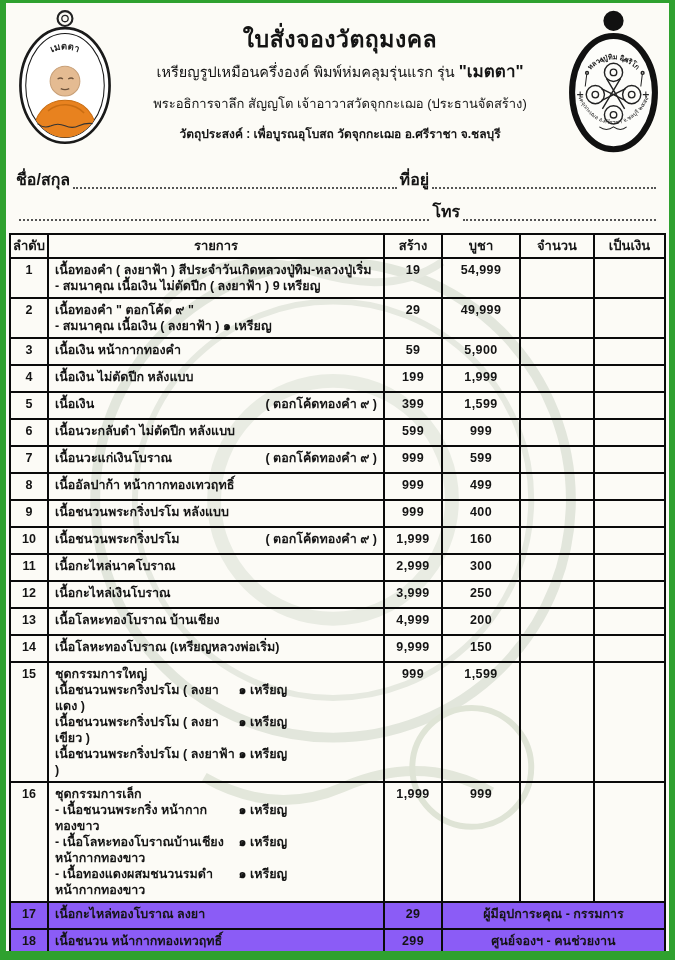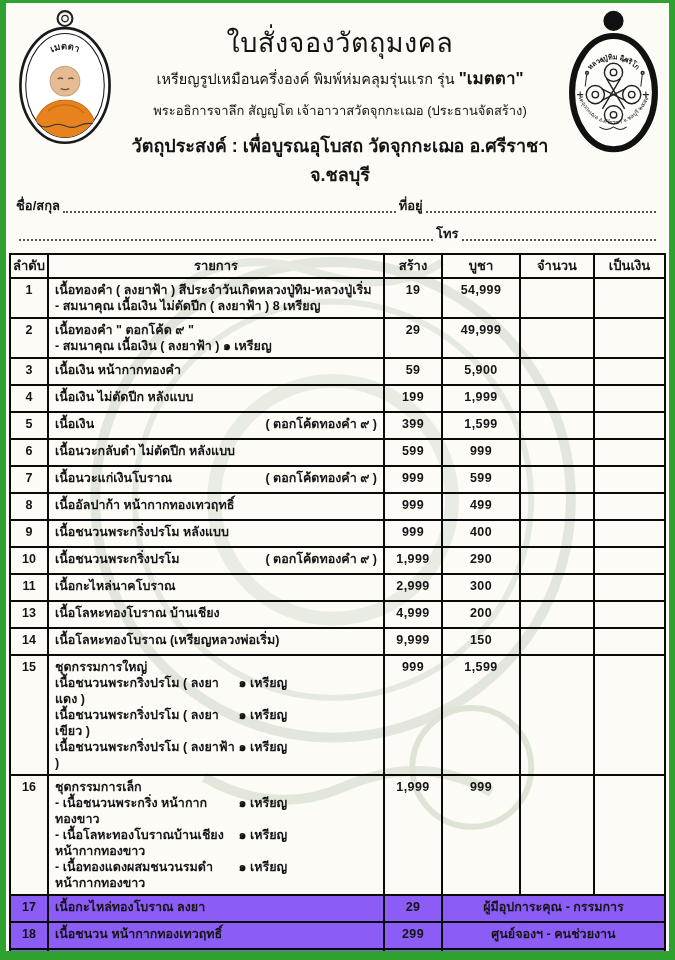--- a/index.html
+++ b/index.html
@@ -18,27 +18,27 @@
     box-sizing:border-box;
     overflow:hidden;
   }
   
   .watermark{position:absolute;left:0;top:0;width:100%;height:100%;pointer-events:none;z-index:0;}
   
   .header{position:relative;z-index:1;display:flex;align-items:flex-start;padding:6px 6px 0 6px;}
   .amulet-front{width:105px;flex:0 0 105px;text-align:center;}
   .amulet-back{width:100px;flex:0 0 100px;text-align:center;}
   .header-center{flex:1;text-align:center;padding-top:12px;}
-  .title{font-size:27px;font-weight:400;letter-spacing:.5px;}
+  .title{font-size:23px;font-weight:700;letter-spacing:.5px;}
   .sub1{font-size:14.5px;}
   .sub1 .edition{font-size:17px;font-weight:700;}
   .sub2{font-size:13px;margin-top:9px;}
-  .purpose{font-size:18px;font-weight:700;margin-top:10px;}
+  .purpose{font-size:12px;font-weight:700;margin-top:10px;}
   
-  .fill-line{display:flex;align-items:flex-end;font-size:13px;font-weight:700;padding:0 10px;margin-top:6px;position:relative;z-index:1;}
+  .fill-line{display:flex;align-items:flex-end;font-size:16px;font-weight:700;padding:0 10px;margin-top:6px;position:relative;z-index:1;}
   .fill-line .lbl{white-space:nowrap;padding-bottom:1px;}
   .dots{flex:1;border-bottom:2px dotted #555;margin:0 3px 4px 3px;height:12px;}
   
   table.order{
     position:relative;z-index:1;
     width:655px;margin:8px auto 0 auto;
     border-collapse:collapse;table-layout:fixed;
     background:transparent;
   }
   table.order th, table.order td{
@@ -184,21 +184,21 @@
         </tr>
       </thead>
     <tbody>
         <tr>
           <td class="no">1</td>
           <td class="item">
             <div class="item-line">
               <span>เนื้อทองคำ ( ลงยาฟ้า )  สีประจำวันเกิดหลวงปู่ทิม-หลวงปู่เริ่ม</span>
             </div>
             <div class="item-line">
-              <span>- สมนาคุณ เนื้อเงิน ไม่ตัดปีก ( ลงยาฟ้า ) 8 เหรียญ</span>
+              <span>- สมนาคุณ เนื้อเงิน ไม่ตัดปีก ( ลงยาฟ้า ) 9 เหรียญ</span>
             </div>
           </td>
           <td class="num">19</td>
           <td class="num">54,999</td>
           <td></td>
           <td></td>
         </tr>
         <tr>
           <td class="no">2</td>
           <td class="item">
@@ -302,37 +302,49 @@
         </tr>
         <tr class="single">
           <td class="no">10</td>
           <td class="item">
             <div class="item-line">
               <span>เนื้อชนวนพระกริ่งปรโม</span>
               <span class="note-right">( ตอกโค้ดทองคำ ๙ )</span>
             </div>
           </td>
           <td class="num">1,999</td>
-          <td class="num">290</td>
+          <td class="num">160</td>
           <td></td>
           <td></td>
         </tr>
         <tr class="single">
           <td class="no">11</td>
           <td class="item">
             <div class="item-line">
               <span>เนื้อกะไหล่นาคโบราณ</span>
             </div>
           </td>
           <td class="num">2,999</td>
           <td class="num">300</td>
           <td></td>
           <td></td>
         </tr>
         <tr class="single">
+          <td class="no">12</td>
+          <td class="item">
+            <div class="item-line">
+              <span>เนื้อกะไหล่เงินโบราณ</span>
+            </div>
+          </td>
+          <td class="num">3,999</td>
+          <td class="num">250</td>
+          <td></td>
+          <td></td>
+        </tr>
+        <tr class="single">
           <td class="no">13</td>
           <td class="item">
             <div class="item-line">
               <span>เนื้อโลหะทองโบราณ บ้านเชียง</span>
             </div>
           </td>
           <td class="num">4,999</td>
           <td class="num">200</td>
           <td></td>
           <td></td>

